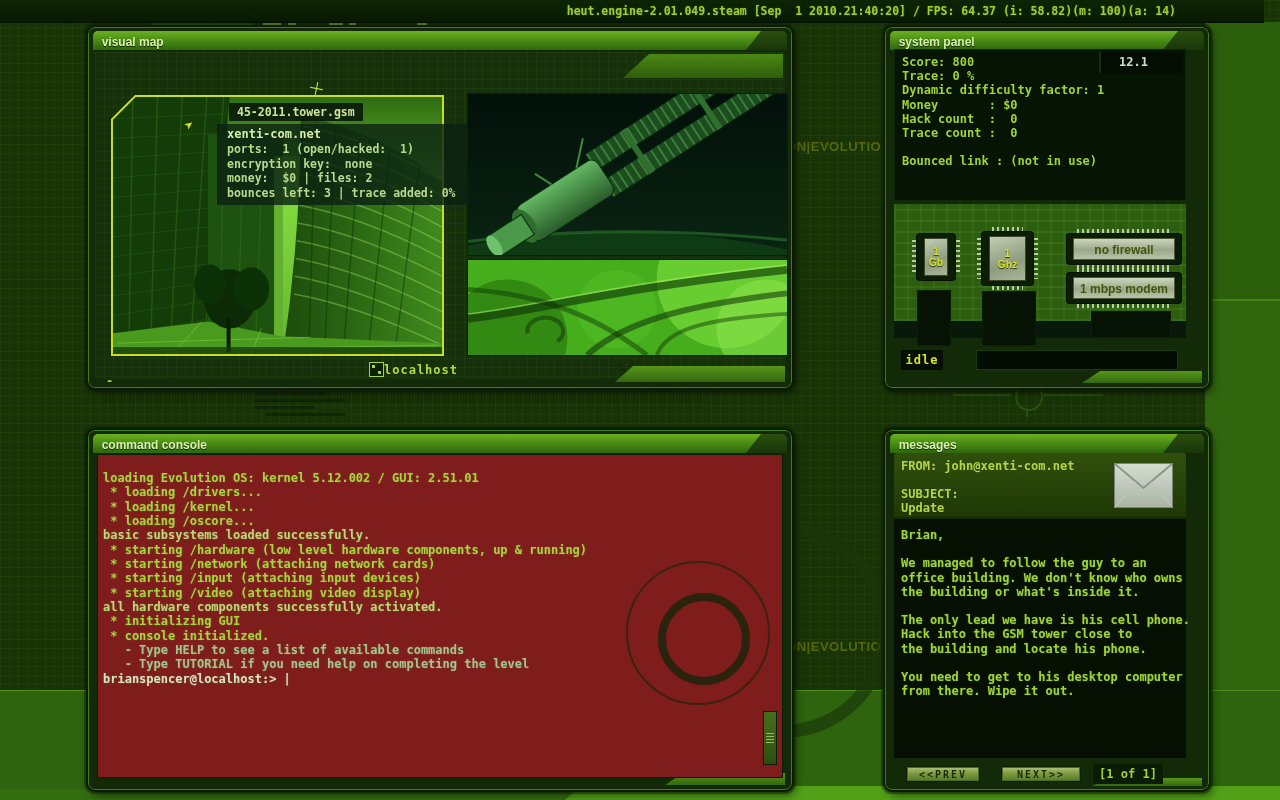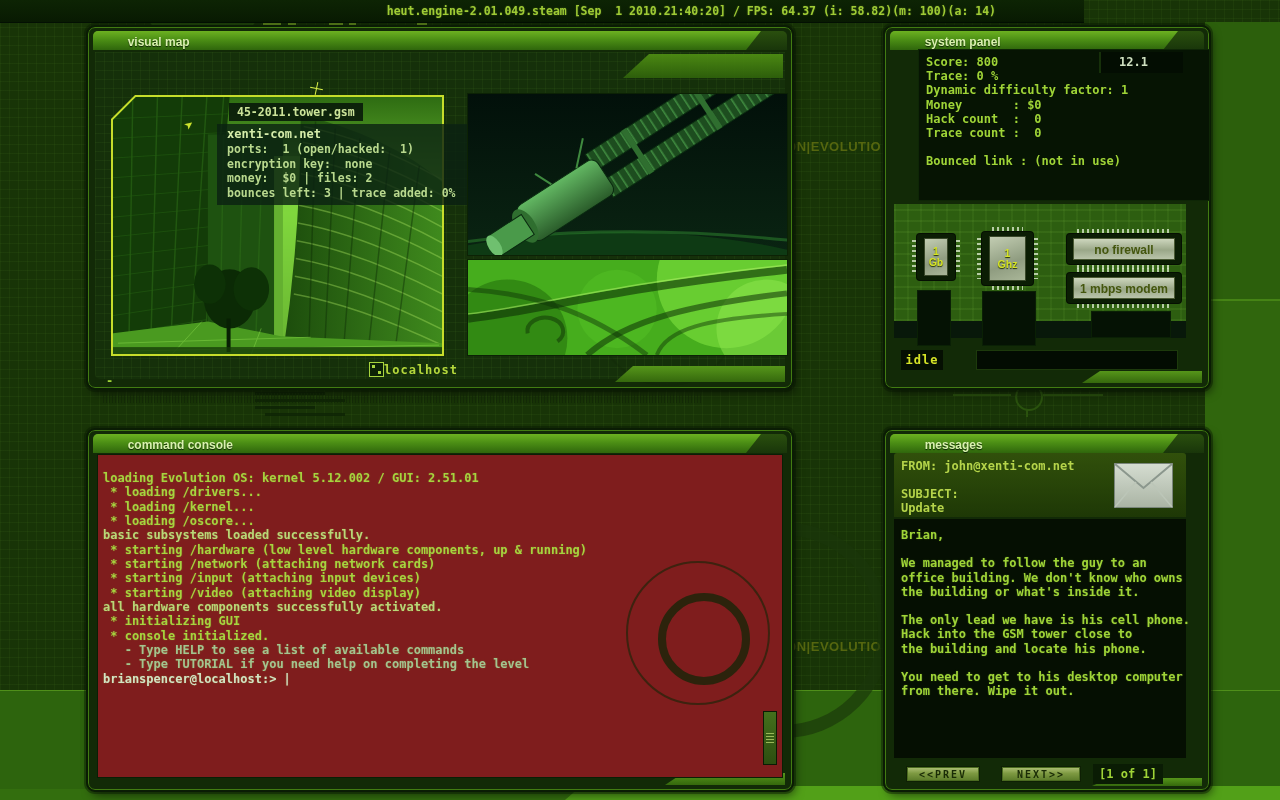--- a/index.html
+++ b/index.html
@@ -24,32 +24,32 @@
            border-radius:50%;}
   .ret-c{left:1015px;top:383px;width:24px;height:24px;border:2px solid #2a520e;border-radius:50%;}
   .ret-l{left:953px;top:394px;width:58px;height:2px;background:#2a520e;}
   .ret-r{left:1043px;top:394px;width:60px;height:2px;background:#2a520e;}
   .ret-t1{left:1026px;top:374px;width:2px;height:7px;background:#2a520e;}
   .ret-t2{left:1026px;top:410px;width:2px;height:7px;background:#2a520e;}
   .topblob{left:150px;top:7px;width:105px;height:19px;background:#2c5a0e;border-radius:5px;opacity:.85;}
   .frag{top:19px;height:7px;background:#8fc22a;opacity:.85;}
   .gaprow{background:#0e2505;opacity:.85;}
   
-  #topbar{position:absolute;left:0;top:0;width:1084px;height:22px;z-index:5;
+  #topbar{position:absolute;left:0;top:0;width:1264px;height:22px;z-index:5;
           background:linear-gradient(180deg,#0d2404,#081a02);border-bottom:1px solid #031003;}
   #topbar .txt{position:absolute;right:88px;top:4px;font:700 11.5px "DejaVu Sans Mono",monospace;
           color:#9fcb35;white-space:pre;text-shadow:0 0 2px rgba(160,210,60,.35);}
   
   .panel{position:absolute;z-index:10;background:#122a07;border:1px solid #427c12;outline:2px solid #0a1c04;
          border-radius:7px;box-shadow:0 0 0 4px rgba(8,22,3,.4),3px 5px 10px rgba(0,0,0,.55);}
   .head{position:absolute;top:3px;left:4px;right:4px;height:19px;border-radius:5px 5px 0 0;
         background:linear-gradient(180deg,#2a4f0e,#19360a);}
   .head-bright{position:absolute;top:0;left:0;right:26px;bottom:0;border-radius:5px 0 0 0;
         background:linear-gradient(180deg,#6cb121 0%,#4c8f15 45%,#2f660c 100%);
-        clip-path:polygon(0 0,100% 0,calc(100% - 15px) 100%,0 100%);padding-left:26px;}
+        clip-path:polygon(0 0,100% 0,calc(100% - 15px) 100%,0 100%);}
   .ptitle{font:700 12.5px "Liberation Sans",sans-serif;color:#d9f2ae;display:inline-block;
         padding:2px 0 0 9px;transform:scaleX(.96);transform-origin:left;
         text-shadow:0 1px 1px rgba(8,24,3,.9);}
   .acc{position:absolute;background:linear-gradient(180deg,#56961a,#35680d);
        clip-path:polygon(18px 0,100% 0,100% 100%,0 100%);}
   .tickstrip{position:absolute;height:10px;opacity:.65;
        background:repeating-linear-gradient(90deg,rgba(16,36,6,.95) 0 1px,transparent 1px 3px);}
   
   .vm-body{position:absolute;left:6px;top:24px;right:6px;bottom:8px;background:#15300a;
     background-image:linear-gradient(rgba(150,220,80,.05) 1px,transparent 1px),
@@ -77,21 +77,21 @@
   .sparkle::before{content:"";position:absolute;left:0;top:6px;width:13px;height:1px;background:#d8ef49;}
   .sparkle::after{content:"";position:absolute;left:6px;top:0;width:1px;height:13px;background:#d8ef49;}
   .vm-localhost{position:absolute;left:274px;top:310px;z-index:13;display:flex;align-items:center;gap:0;}
   .node-icon{width:13px;height:13px;border:1px solid #a6d43e;background:#0c2206;position:relative;}
   .node-icon::before{content:"";position:absolute;left:2px;top:2px;width:3px;height:3px;background:#a6d43e;}
   .node-icon::after{content:"";position:absolute;right:2px;bottom:2px;width:3px;height:3px;background:#a6d43e;}
   .vm-localhost span{font:700 12px "DejaVu Sans Mono",monospace;color:#b5d83c;letter-spacing:1px;}
   .vm-dash{position:absolute;left:11px;top:322px;z-index:13;font:700 12px "DejaVu Sans Mono",monospace;color:#9fd437;}
   
   .sp-stats{position:absolute;left:8px;top:21px;width:292px;height:152px;background:#061403;
-    border:1px solid #0e2606;box-sizing:border-box;z-index:12;padding:5px 0 0 7px;margin-left:24px;}
+    border:1px solid #0e2606;box-sizing:border-box;z-index:12;padding:5px 0 0 7px;}
   .sline{font:700 12px "DejaVu Sans Mono",monospace;color:#9fd437;line-height:14.2px;white-space:pre;}
   .sp-clock{position:absolute;left:213px;top:24px;width:84px;height:21px;background:#030d02;z-index:13;
     border-left:2px solid #16300a;font:700 12px "DejaVu Sans Mono",monospace;color:#cfe0c0;
     line-height:21px;padding-left:18px;box-sizing:border-box;}
   .sp-board{position:absolute;left:8px;top:176px;width:292px;height:117px;z-index:12;background:#2d5e10;
     background-image:repeating-linear-gradient(0deg,rgba(150,220,80,.09) 0 2px,transparent 2px 11px),
                      repeating-linear-gradient(90deg,rgba(150,220,80,.07) 0 2px,transparent 2px 13px);}
   .chip,.slot{position:absolute;background:#0b1d04;border-radius:3px;box-shadow:0 0 0 1px #050f02;}
   .chip-inner{position:absolute;inset:4px 7px;background:linear-gradient(160deg,#c2cdb2,#8f9c80 60%,#a9b698);
     border:1px solid #39482a;display:flex;flex-direction:column;align-items:center;justify-content:center;}

